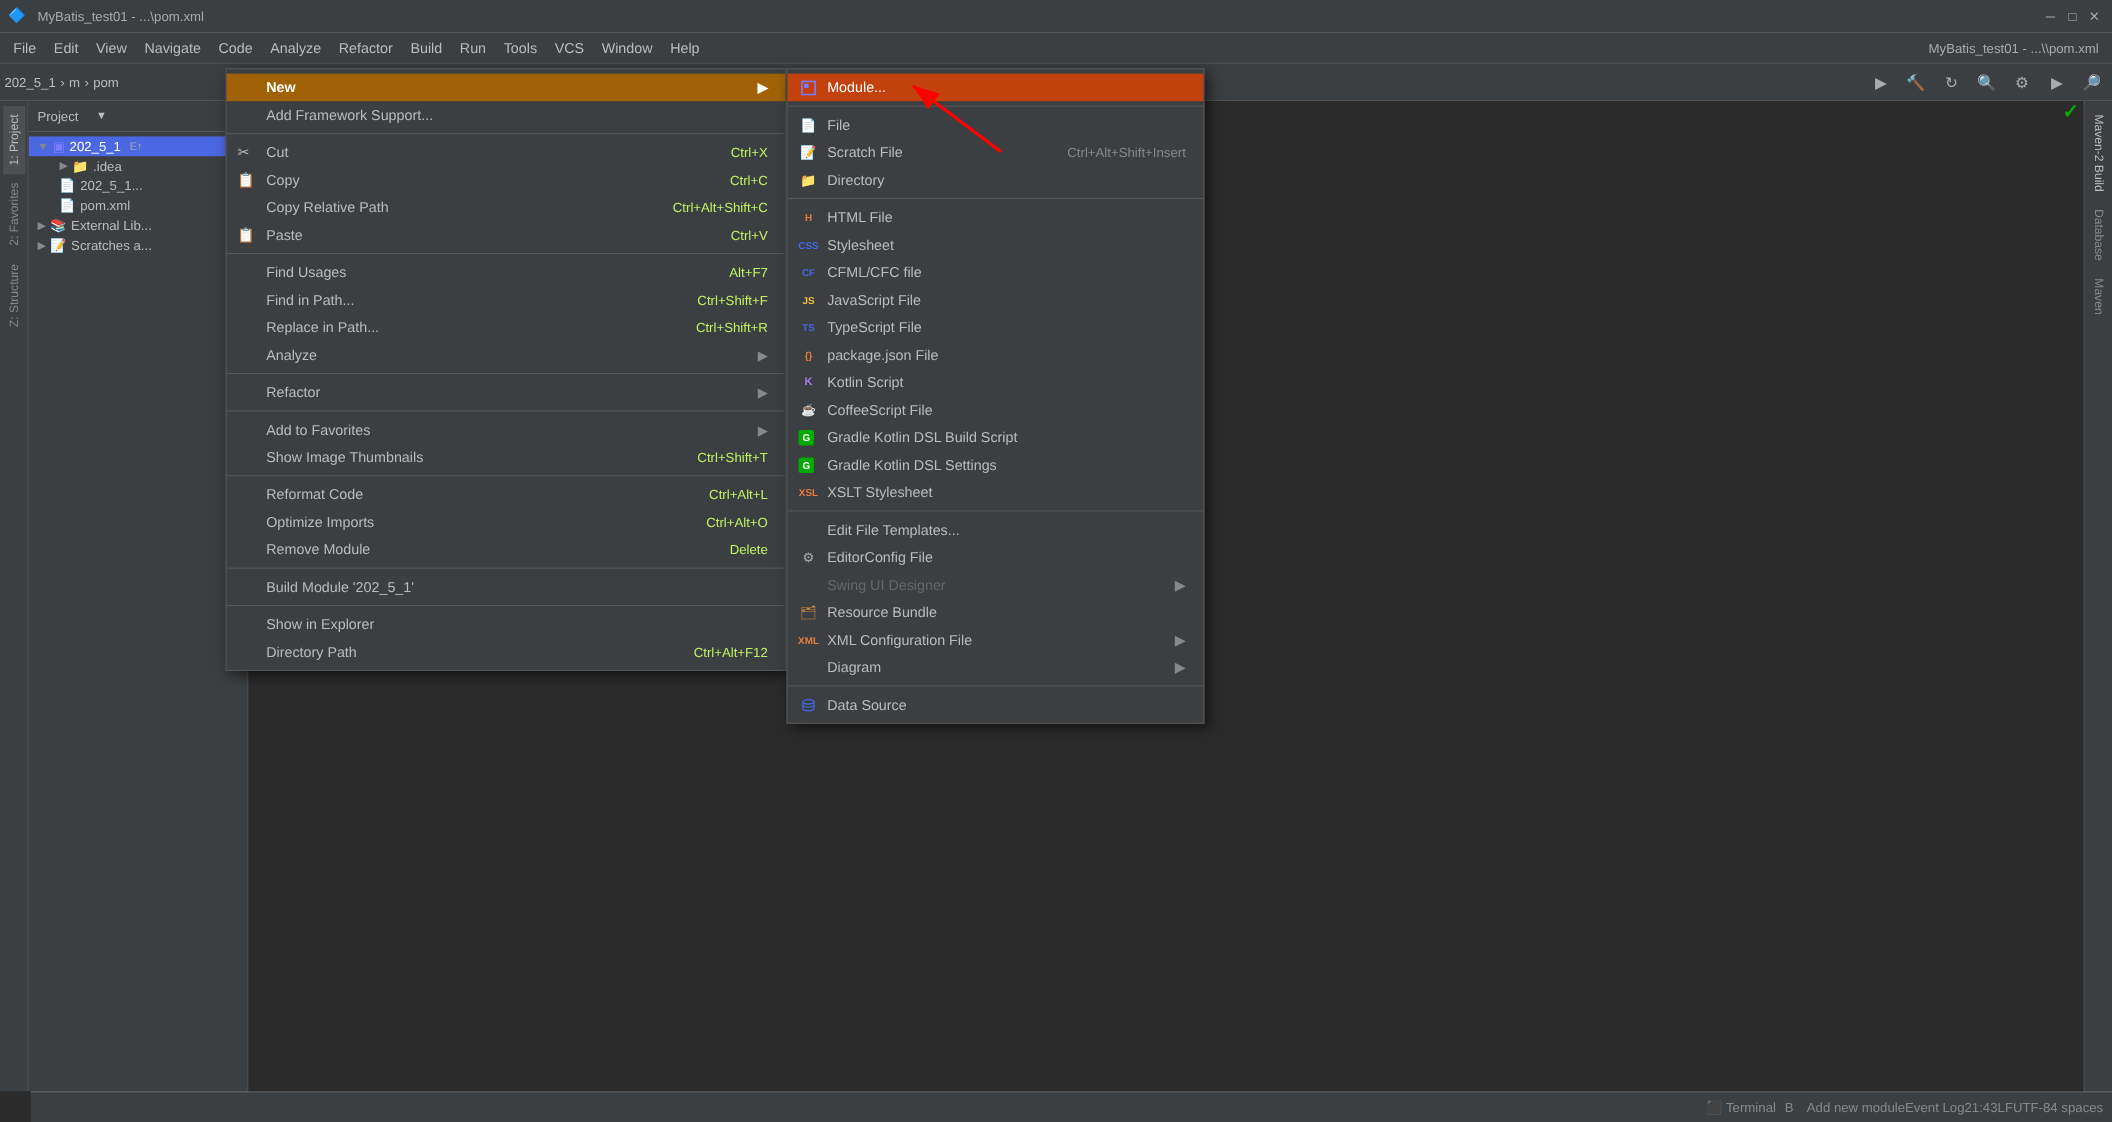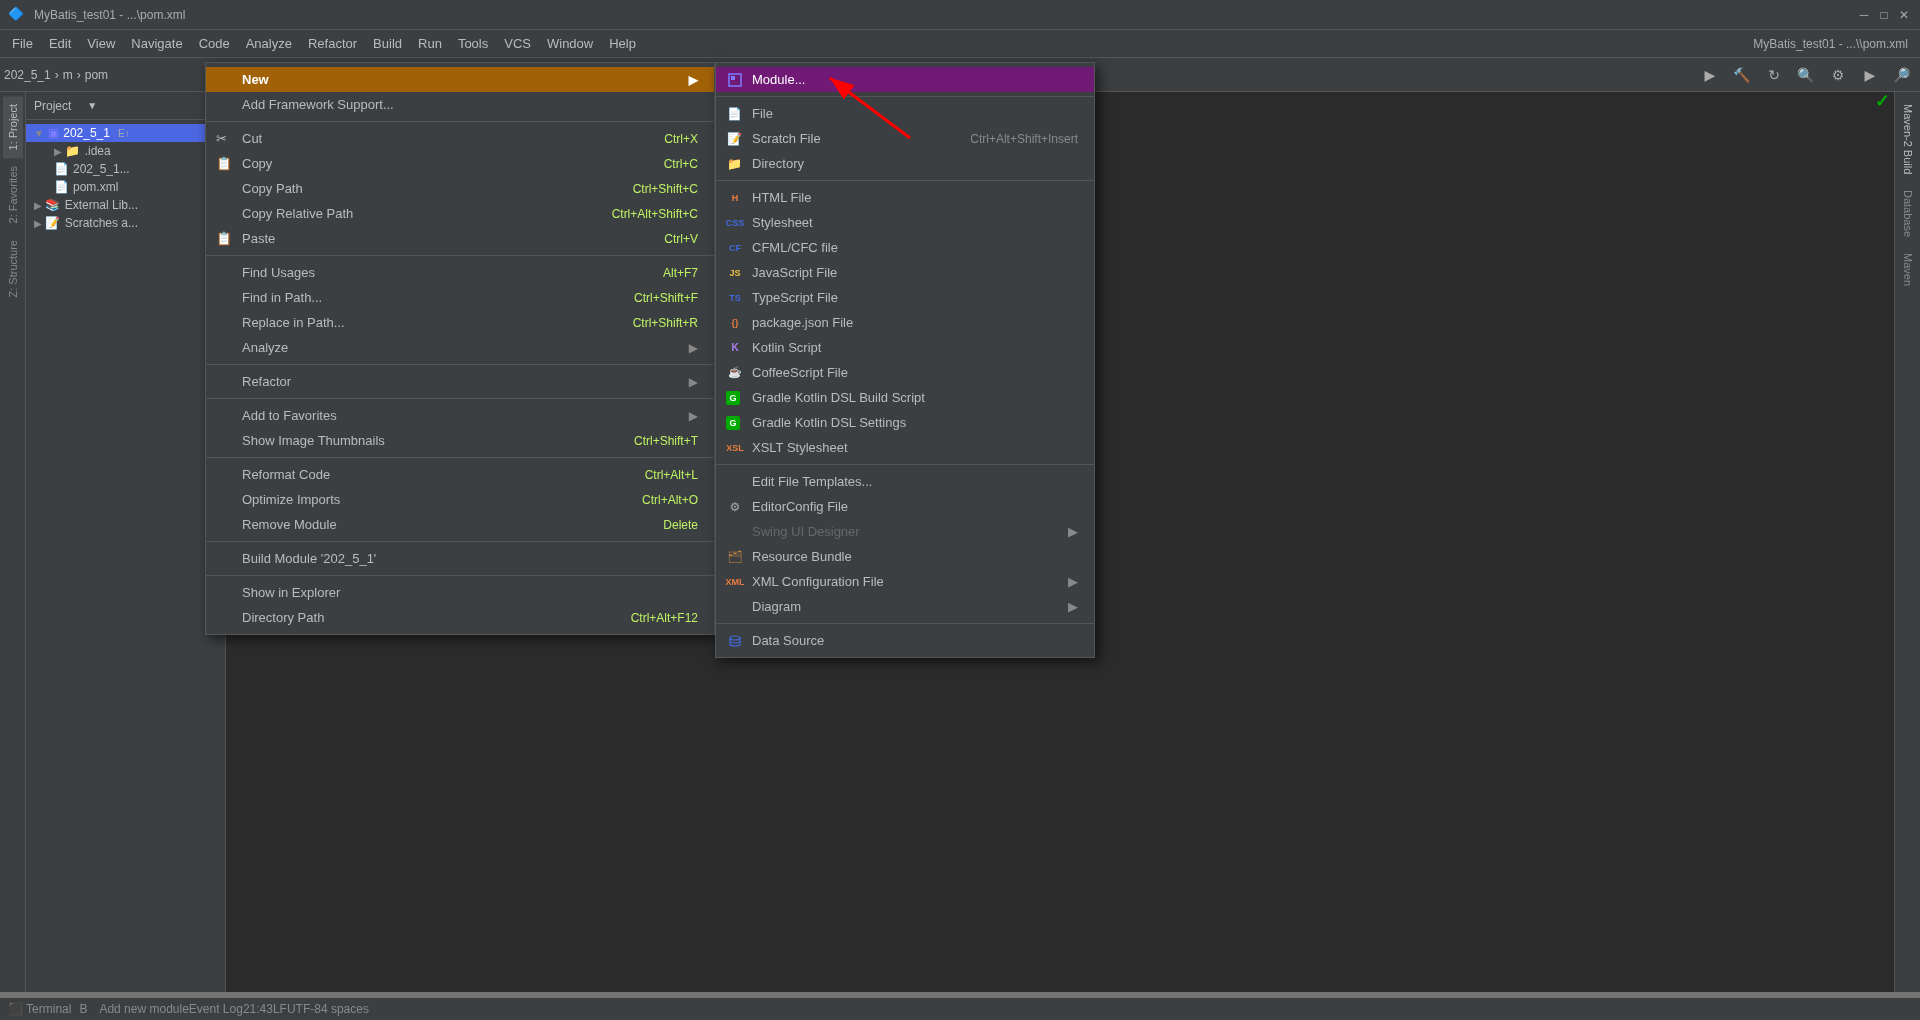--- a/index.html
+++ b/index.html
@@ -195,25 +195,26 @@
       cursor: pointer;
       white-space: nowrap;
     }
 
     
     .status-bar {
       height: 28px;
       background: #3c3f41;
       display: flex;
       align-items: center;
-      justify-content: flex-start;
+      justify-content: flex-end;
       padding: 0 8px;
-      border-top: 6px solid #737373;
+      border-top: 1px solid #737373;
       font-size: 12px;
       color: #888;
+      margin-left: 28px;
     }
     .status-left {
       display: flex;
       align-items: center;
       gap: 8px;
     }
     .status-right {
       display: flex;
       align-items: center;
     }
@@ -288,21 +289,21 @@
       display: flex;
       align-items: center;
       padding: 5px 16px 5px 36px;
       color: #bbb;
       cursor: pointer;
       font-size: 13px;
       position: relative;
       justify-content: space-between;
     }
     .sub-item.highlighted {
-      background: #701a75;
+      background: #c2410c;
       color: white;
     }
     .sub-item.disabled {
       color: #666;
     }
     .sub-icon {
       position: absolute;
       left: 10px;
       width: 18px;
       height: 18px;
@@ -490,24 +491,20 @@
     <span class="ctx-icon">✂</span>
     <span class="ctx-item-label">Cut</span>
     <span class="shortcut">Ctrl+X</span>
   </div>
   <div class="ctx-item">
     <span class="ctx-icon">📋</span>
     <span class="ctx-item-label">Copy</span>
     <span class="shortcut">Ctrl+C</span>
   </div>
   <div class="ctx-item">
-    <span class="ctx-item-label">Copy Path</span>
-    <span class="shortcut">Ctrl+Shift+C</span>
-  </div>
-  <div class="ctx-item">
     <span class="ctx-item-label">Copy Relative Path</span>
     <span class="shortcut">Ctrl+Alt+Shift+C</span>
   </div>
   <div class="ctx-item">
     <span class="ctx-icon">📋</span>
     <span class="ctx-item-label">Paste</span>
     <span class="shortcut">Ctrl+V</span>
   </div>
   <div class="ctx-separator"></div>
   <div class="ctx-item">

